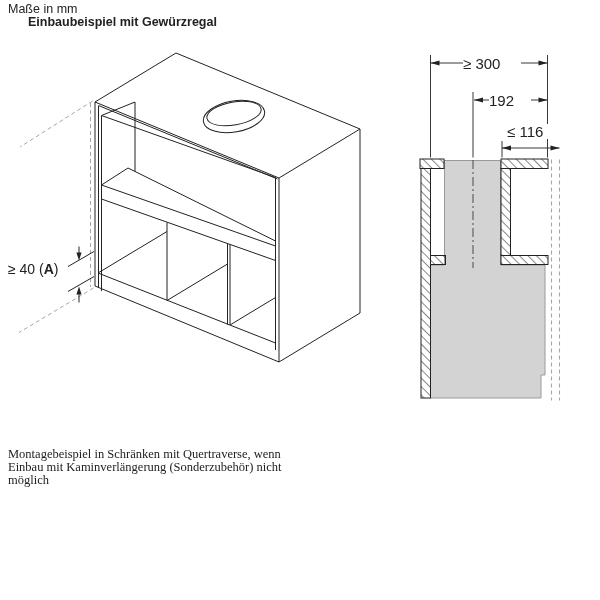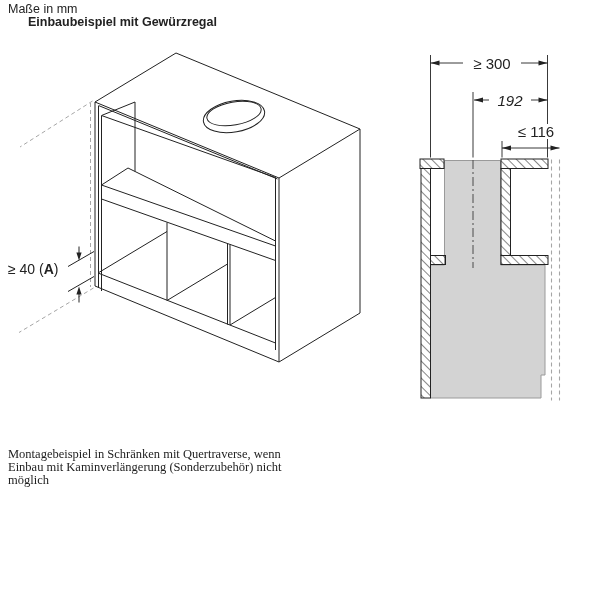--- a/index.html
+++ b/index.html
@@ -2,21 +2,21 @@
 <html><head>
 <meta charset="utf-8">
 <style>
   html,body{margin:0;padding:0;background:#fff;}
   #page{position:relative;width:600px;height:600px;background:#fff;overflow:hidden;
         font-family:"Liberation Sans", sans-serif;color:#222;border-radius:18px;}
   #art{position:absolute;left:0;top:0;width:600px;height:600px;}
   .txt{position:absolute;white-space:pre-line;}
   .b{font-weight:bold;}
   .hdr{font-size:12.5px;line-height:13px;}
-  .dimlabel{font-size:15px;line-height:15px;text-align:center;background:#fff;}
+  .dimlabel{font-size:15px;line-height:15px;text-align:left;background:#fff;}
   .small-dim{font-size:14px;line-height:15px;}
   .body-txt{font-size:12.5px;line-height:12.9px;}
 </style>
 </head>
 <body>
 
 <div id="page">
 
   <svg id="art" viewBox="0 0 600 600" fill="none" stroke-linecap="butt">
     <defs>
@@ -96,20 +96,20 @@
       </g>
     </g>
   </svg>
 
   <div class="txt hdr" style="left:8px;top:3px;">Maße in mm</div>
   <div class="txt hdr b" style="left:8px;top:16px;padding-left:20px;">Einbaubeispiel mit Gewürzregal</div>
 
   <div class="txt small-dim" style="left:8px;top:262px;"><span>≥ 40 (</span><span class="b">A</span><span>)</span></div>
 
   <div class="txt dimlabel" style="left:463px;top:55.5px;width:58px;">≥ 300</div>
-  <div class="txt dimlabel" style="left:489px;top:92.5px;width:42px;font-style:italic;">192</div>
+  <div class="txt dimlabel" style="left:489px;top:92.5px;width:42px;">192</div>
   <div class="txt dimlabel" style="left:507px;top:123.5px;width:58px;">≤ 116</div>
 
 
   <div class="txt body-txt" style="left:8px;top:448px;width:380px;font-family:Liberation Serif, serif;">Montagebeispiel in Schränken mit Quertraverse, wenn
 Einbau mit Kaminverlängerung (Sonderzubehör) nicht
 möglich</div>
 </div>
 
 </body></html>

